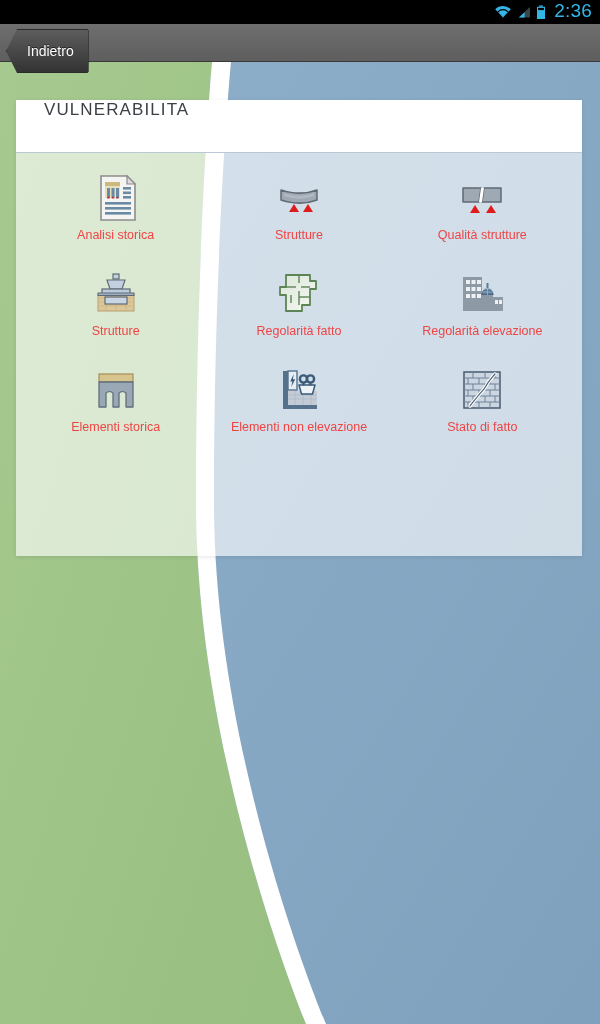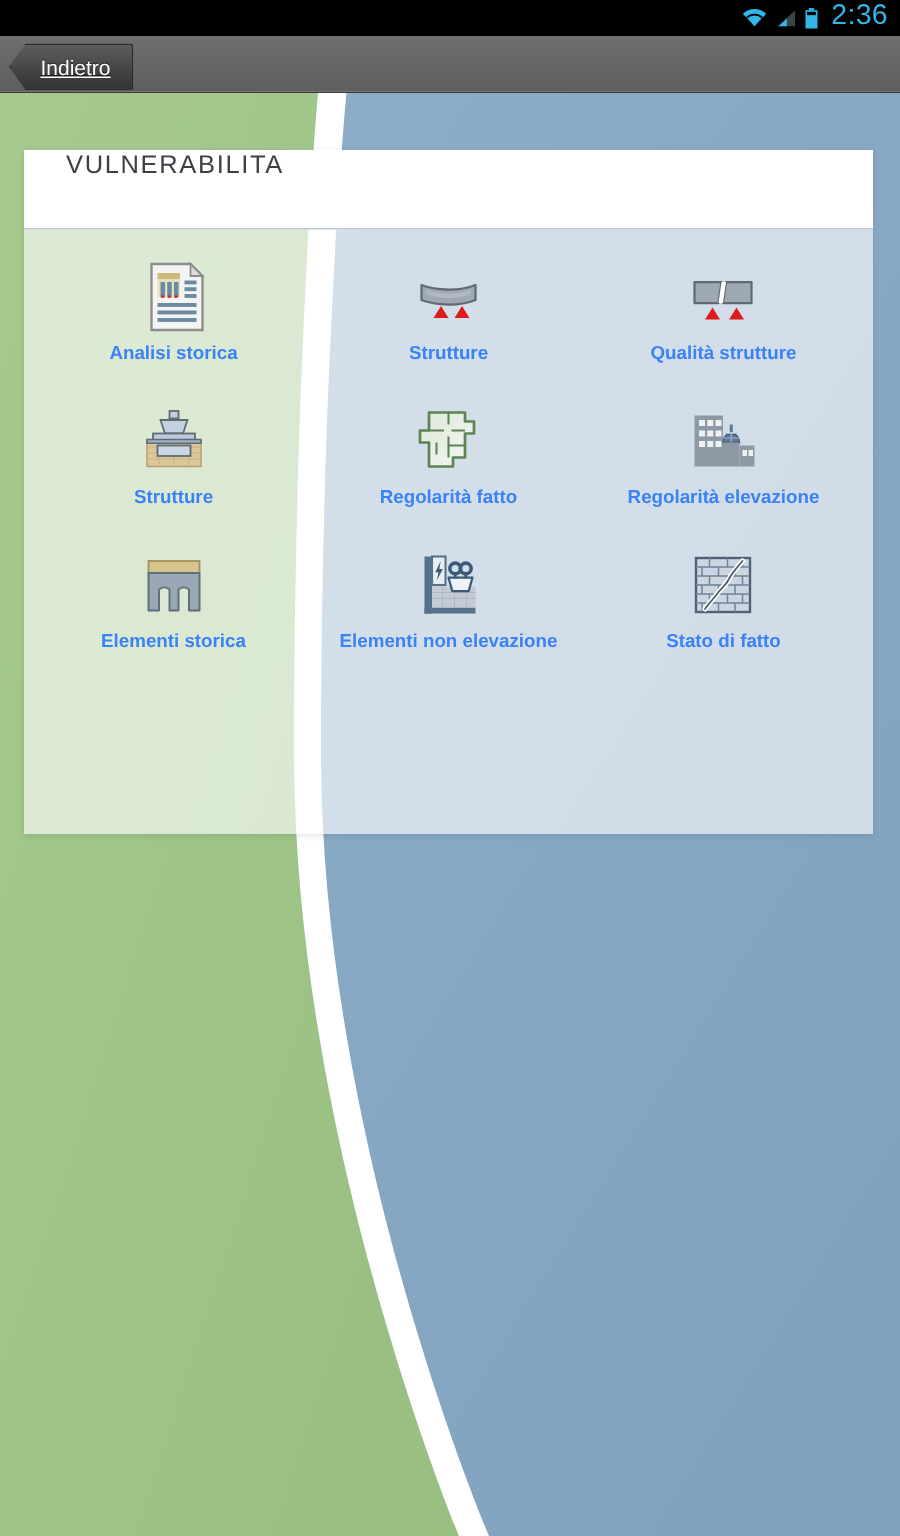--- a/index.html
+++ b/index.html
@@ -33,32 +33,31 @@
   }
   .sb-icon{ display:block; }
 
   
   #actionbar{
     position:absolute; left:0; top:24px; width:600px; height:38px;
     background:linear-gradient(180deg,#6f6f6f 0%,#666666 50%,#5e5e5e 100%);
     border-bottom:1px solid #3a3a3a;
   }
   #backbtn{
-    position:absolute; left:6px; top:5px; height:31px;
+    position:absolute; left:6px; top:5px; height:44px;
     display:flex; align-items:center;
     padding:0 14px 0 20px;
     color:#ffffff; font-size:14px;
     background:linear-gradient(180deg,#5d5d5d 0%,#4a4a4a 45%,#333333 100%);
     border:1px solid #2b2b2b;
     border-radius:2px;
     -webkit-clip-path:polygon(0% 50%, 11px 0%, 100% 0%, 100% 100%, 11px 100%);
     clip-path:polygon(0% 50%, 11px 0%, 100% 0%, 100% 100%, 11px 100%);
     cursor:pointer;
     text-shadow:0 -1px 0 rgba(0,0,0,.6);
-    text-decoration:underline;
   }
 
   
   #card{
     position:absolute; left:16px; top:100px; width:566px; height:456px;
     background:rgba(255,255,255,0.62);
     box-shadow:0 1px 4px rgba(0,0,0,.10);
   }
   #card-header{
     height:53px; background:#ffffff;
@@ -77,24 +76,23 @@
     grid-auto-rows:96px;
   }
   .tile{
     display:flex; flex-direction:column;
     align-items:center; justify-content:flex-start;
     padding-top:4px;
     cursor:pointer;
   }
   .tile .ico{ width:54px; height:54px; display:block; }
   .tile .lbl{
-    margin-top:3px; font-size:12.5px; color:#3b82f6;
+    margin-top:3px; font-size:12.5px; color:#ef4444;
     text-align:center; line-height:1.15;
     white-space:nowrap;
-    font-weight:bold;
   }
 </style>
 </head>
 <body>
 
 <div id="bg">
   <svg viewBox="0 0 600 962" preserveAspectRatio="none">
     <defs>
       <linearGradient id="gGreen" x1="0" y1="0" x2="1" y2="1">
         <stop offset="0%" stop-color="#a6c98f"></stop>

